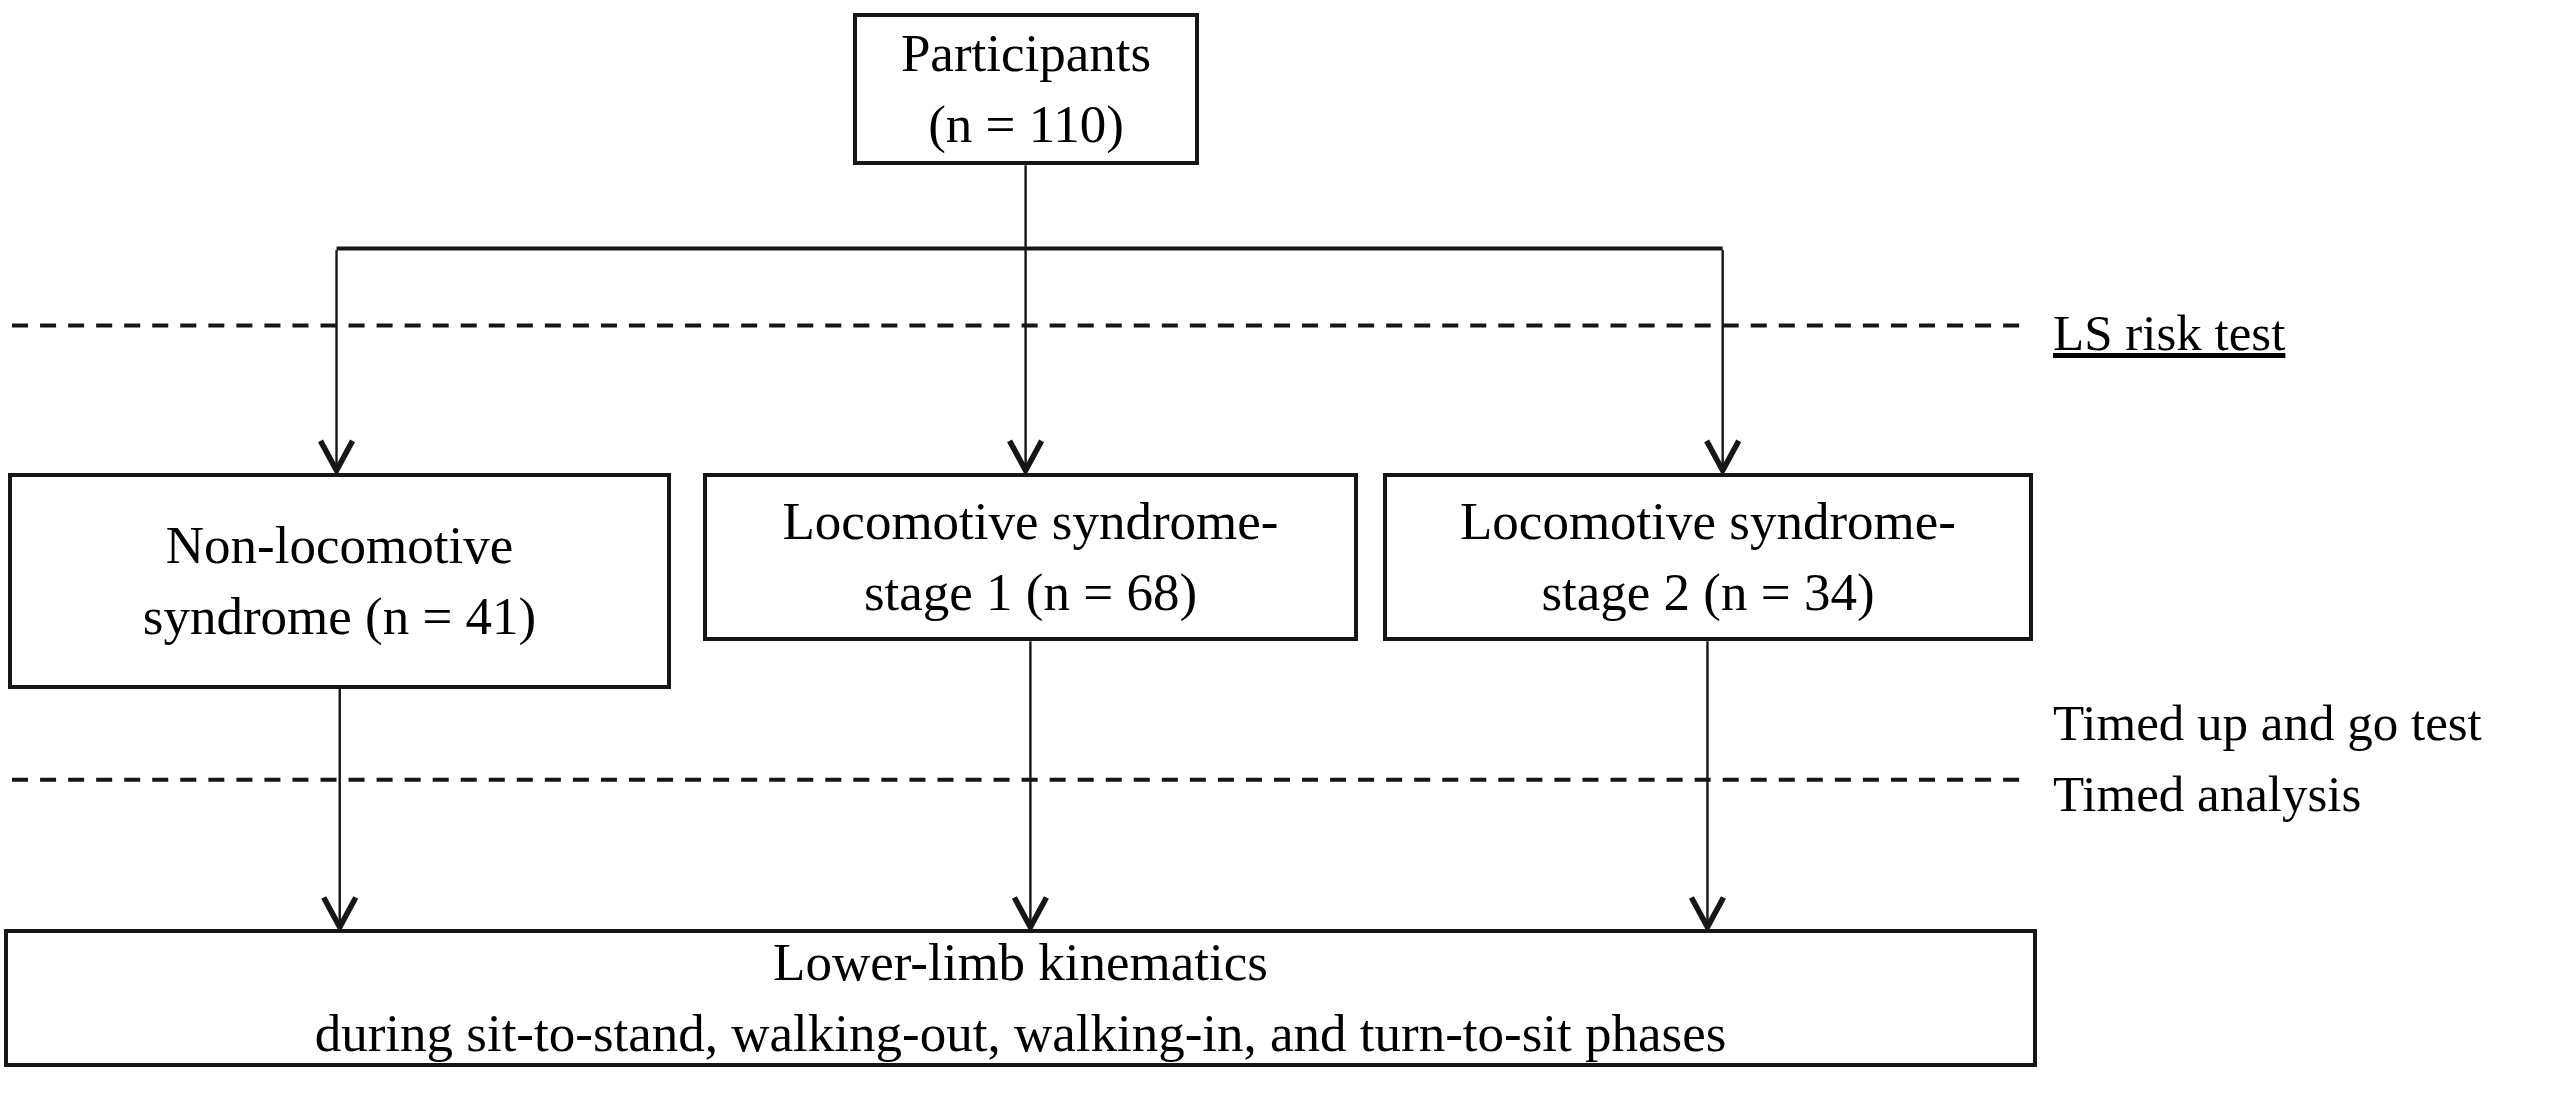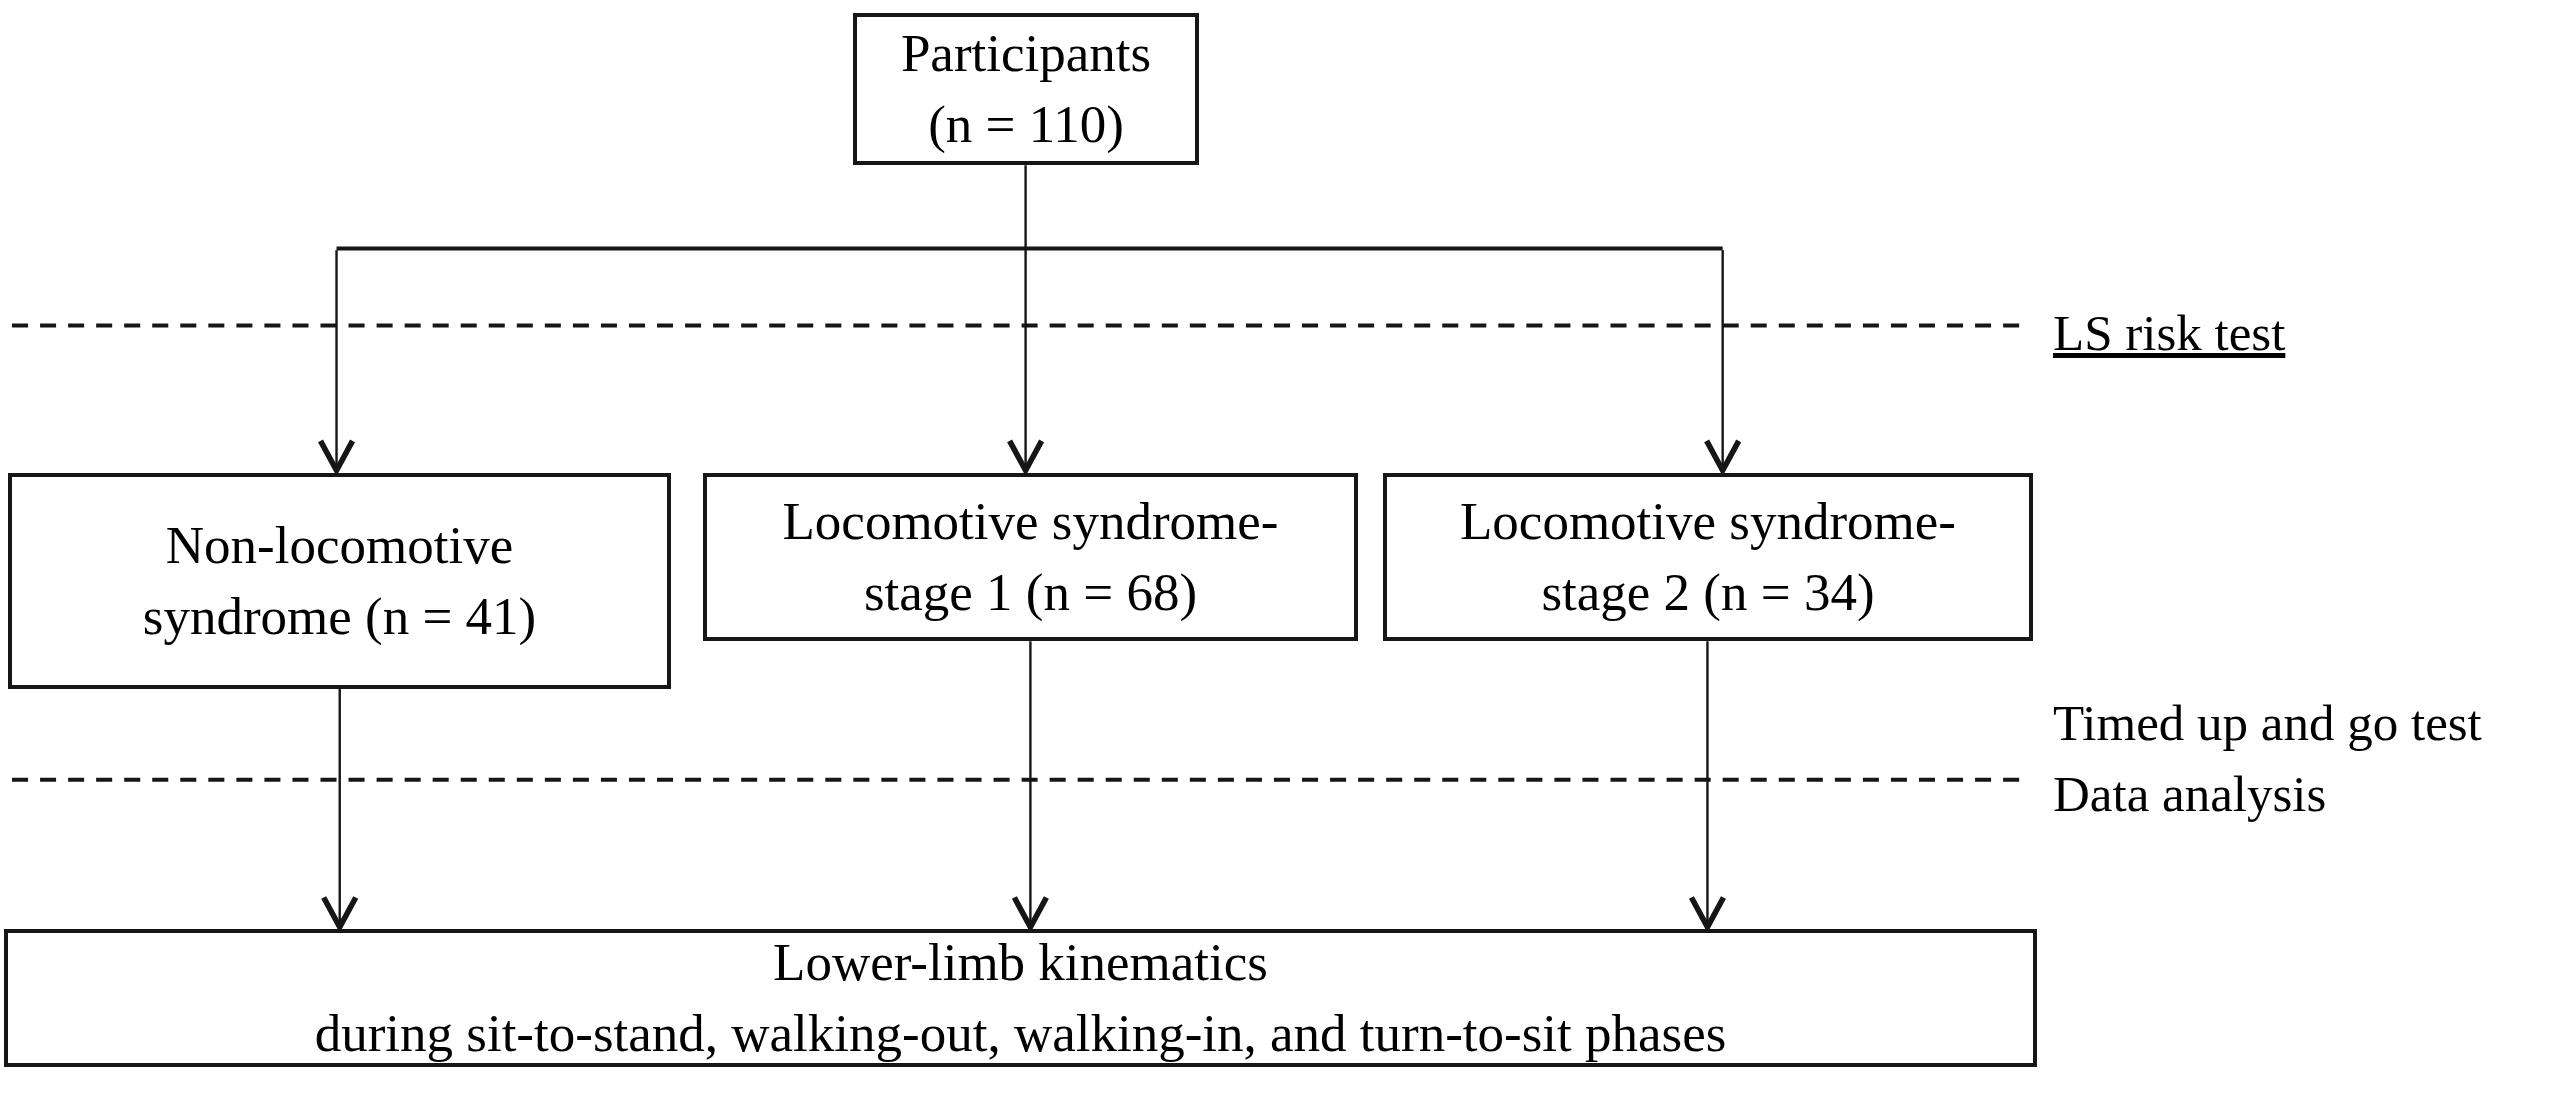--- a/index.html
+++ b/index.html
@@ -101,21 +101,21 @@
     <div class="box-line">stage 1 (n = 68)</div>
   </div>
 
   <div class="box group-box-3">
     <div class="box-line">Locomotive syndrome-</div>
     <div class="box-line">stage 2 (n = 34)</div>
   </div>
 
   <div class="phase-label phase-label-2">
     <div>Timed up and go test</div>
-    <div>Data analysis</div>
+    <div>Timed analysis</div>
   </div>
 
   <div class="box outcome-box">
     <div class="box-line">Lower-limb kinematics</div>
     <div class="box-line">during sit-to-stand, walking-out, walking-in, and turn-to-sit phases</div>
   </div>
 
 </div>
 
 

